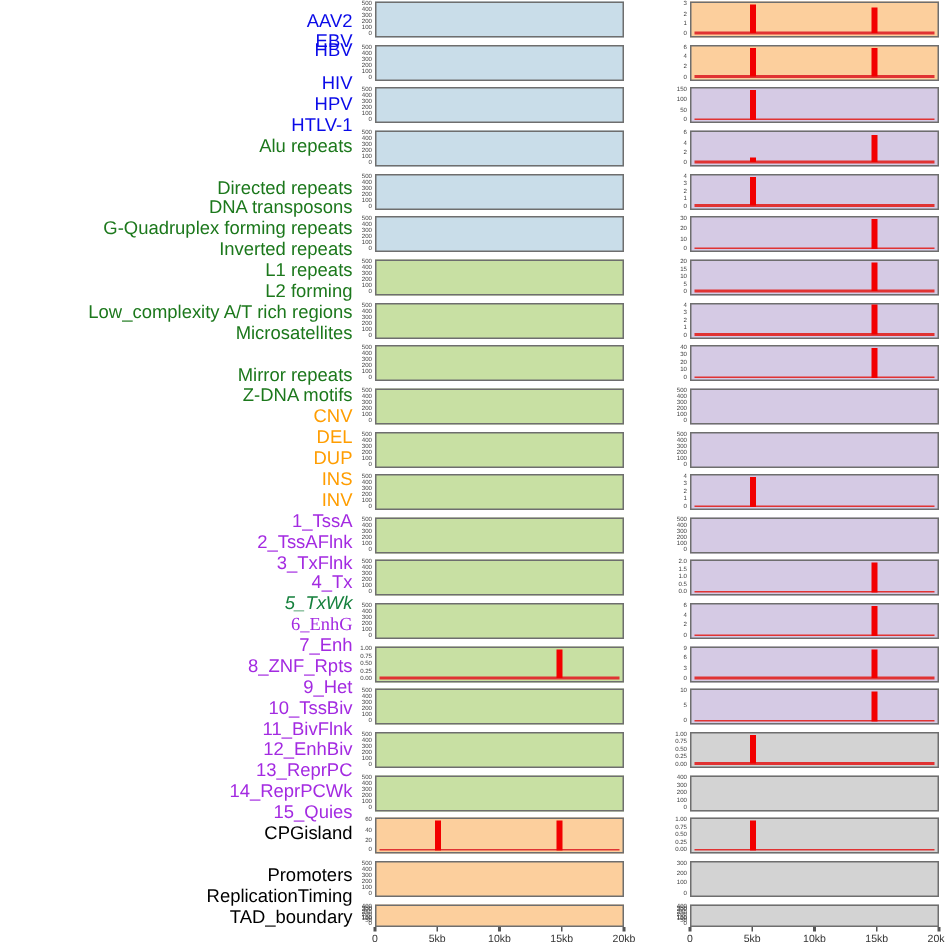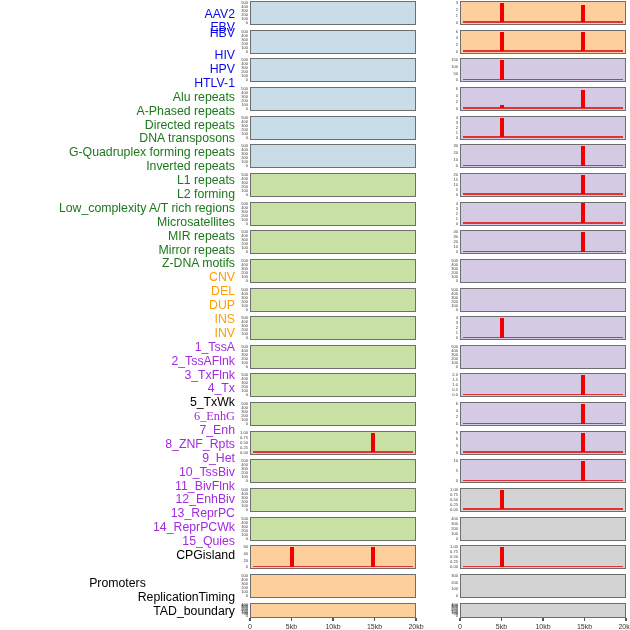--- a/index.html
+++ b/index.html
@@ -20,54 +20,52 @@
 <body>
 
 <div id="fig" style="background: rgb(255, 255, 255);">
     <div class="rowlabel" style="top: 7.5px; color: rgb(10, 10, 232);">AAV2</div>
     <div class="rowlabel" style="top: 21.385px; color: rgb(10, 10, 232);">EBV</div>
     <div class="rowlabel" style="top: 27px; color: rgb(10, 10, 232);">HBV</div>
     <div class="rowlabel" style="top: 63.04px; color: rgb(10, 10, 232);">HPV</div>
     <div class="rowlabel" style="top: 49.155px; color: rgb(10, 10, 232);">HIV</div>
     <div class="rowlabel" style="top: 76.925px; color: rgb(10, 10, 232);">HTLV-1</div>
     <div class="rowlabel" style="top: 90.81px; color: rgb(28, 120, 28);">Alu repeats</div>
-    <div class="rowlabel" style="top: 104.695px; color: rgb(28, 120, 28);">A-Phased repeats</div>
     <div class="rowlabel" style="top: 118.58px; color: rgb(28, 120, 28);">Directed repeats</div>
     <div class="rowlabel" style="top: 132.465px; color: rgb(28, 120, 28);">DNA transposons</div>
     <div class="rowlabel" style="top: 146.35px; color: rgb(28, 120, 28);">G-Quadruplex forming repeats</div>
     <div class="rowlabel" style="top: 160.235px; color: rgb(28, 120, 28);">Inverted repeats</div>
     <div class="rowlabel" style="top: 174.12px; color: rgb(28, 120, 28);">L1 repeats</div>
     <div class="rowlabel" style="top: 188.005px; color: rgb(28, 120, 28);">L2 forming</div>
     <div class="rowlabel" style="top: 201.89px; color: rgb(28, 120, 28);">Low_complexity A/T rich regions</div>
     <div class="rowlabel" style="top: 215.775px; color: rgb(28, 120, 28);">Microsatellites</div>
-    <div class="rowlabel" style="top: 229.66px; color: rgb(28, 120, 28);">MIR repeats</div>
     <div class="rowlabel" style="top: 243.545px; color: rgb(28, 120, 28);">Mirror repeats</div>
     <div class="rowlabel" style="top: 257.43px; color: rgb(28, 120, 28);">Z-DNA motifs</div>
     <div class="rowlabel" style="top: 271.315px; color: rgb(255, 157, 0);">CNV</div>
     <div class="rowlabel" style="top: 285.2px; color: rgb(255, 157, 0);">DEL</div>
     <div class="rowlabel" style="top: 299.085px; color: rgb(255, 157, 0);">DUP</div>
     <div class="rowlabel" style="top: 312.97px; color: rgb(255, 157, 0);">INS</div>
     <div class="rowlabel" style="top: 326.855px; color: rgb(255, 157, 0);">INV</div>
     <div class="rowlabel" style="top: 340.74px; color: rgb(163, 42, 225);">1_TssA</div>
     <div class="rowlabel" style="top: 354.625px; color: rgb(163, 42, 225);">2_TssAFlnk</div>
     <div class="rowlabel" style="top: 368.51px; color: rgb(163, 42, 225);">3_TxFlnk</div>
     <div class="rowlabel" style="top: 382.395px; color: rgb(163, 42, 225);">4_Tx</div>
-    <div class="rowlabel" style="top: 396.28px; color: #000000;">5_TxWk</div>
+    <div class="rowlabel" style="top: 396.28px; color: #15803d; font-style: italic;">5_TxWk</div>
     <div class="rowlabel" style="top: 410.165px; color: rgb(163, 42, 225); font-family: Liberation Serif, serif;">6_EnhG</div>
     <div class="rowlabel" style="top: 424.05px; color: rgb(163, 42, 225);">7_Enh</div>
     <div class="rowlabel" style="top: 437.935px; color: rgb(163, 42, 225);">8_ZNF_Rpts</div>
     <div class="rowlabel" style="top: 451.82px; color: rgb(163, 42, 225);">9_Het</div>
     <div class="rowlabel" style="top: 465.705px; color: rgb(163, 42, 225);">10_TssBiv</div>
     <div class="rowlabel" style="top: 479.59px; color: rgb(163, 42, 225);">11_BivFlnk</div>
     <div class="rowlabel" style="top: 493.475px; color: rgb(163, 42, 225);">12_EnhBiv</div>
     <div class="rowlabel" style="top: 507.36px; color: rgb(163, 42, 225);">13_ReprPC</div>
     <div class="rowlabel" style="top: 521.245px; color: rgb(163, 42, 225);">14_ReprPCWk</div>
     <div class="rowlabel" style="top: 535.13px; color: rgb(163, 42, 225);">15_Quies</div>
     <div class="rowlabel" style="top: 549.015px; color: rgb(0, 0, 0);">CPGisland</div>
-    <div class="rowlabel" style="top: 576.785px; color: rgb(0, 0, 0); text-align: center;">Promoters</div>
+    <div class="rowlabel" style="top: 576.785px; color: rgb(0, 0, 0);">Promoters</div>
     <div class="rowlabel" style="top: 590.67px; color: rgb(0, 0, 0);">ReplicationTiming</div>
     <div class="rowlabel" style="top: 604.555px; color: rgb(0, 0, 0);">TAD_boundary</div>
     <div class="panel" style="left: 250px; top: 1px; width: 166px; height: 24px; background: rgb(201, 221, 233);"></div>
     <div class="ytick" style="left: 224px; width: 24px; top: -1px;">500</div>
     <div class="ytick" style="left: 224px; width: 24px; top: 3px;">400</div>
     <div class="ytick" style="left: 224px; width: 24px; top: 7px;">300</div>
     <div class="ytick" style="left: 224px; width: 24px; top: 11px;">200</div>
     <div class="ytick" style="left: 224px; width: 24px; top: 15px;">100</div>
     <div class="ytick" style="left: 224px; width: 24px; top: 19px;">0</div>
     <div class="panel" style="left: 250px; top: 29.65px; width: 166px; height: 24px; background: rgb(201, 221, 233);"></div>

